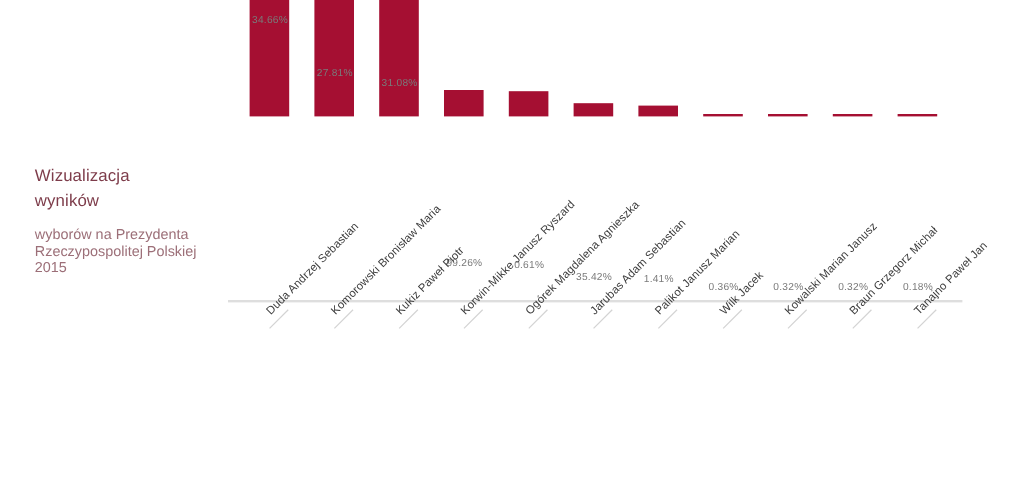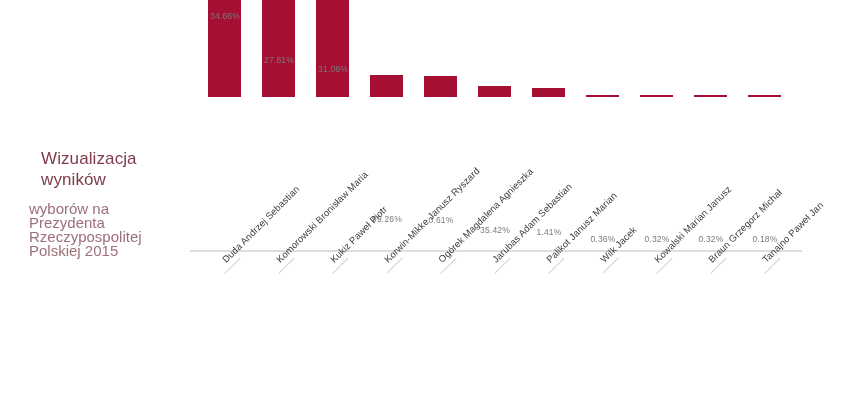--- a/index.html
+++ b/index.html
@@ -24,31 +24,31 @@
   }
 
   
   .caption-block {
     position: absolute;
     left: 29px;
     top: 136px;
     width: 160px;
   }
   .caption-title {
-    font-size: 17px;
+    font-size: 14px;
     line-height: 21px;
     color: #7d3c4a;
     font-weight: 400;
     letter-spacing: 0.1px;
-    margin: 12px;
+    margin: 0;
     white-space: pre-line;
   }
   .caption-sub {
     margin: 10px 0 2px 0;
-    font-size: 15px;
+    font-size: 12px;
     line-height: 14px;
     color: #9c6f78;
     font-weight: 400;
     white-space: pre-line;
   }
 
   
   .plot {
     position: absolute;
     left: 190px;

